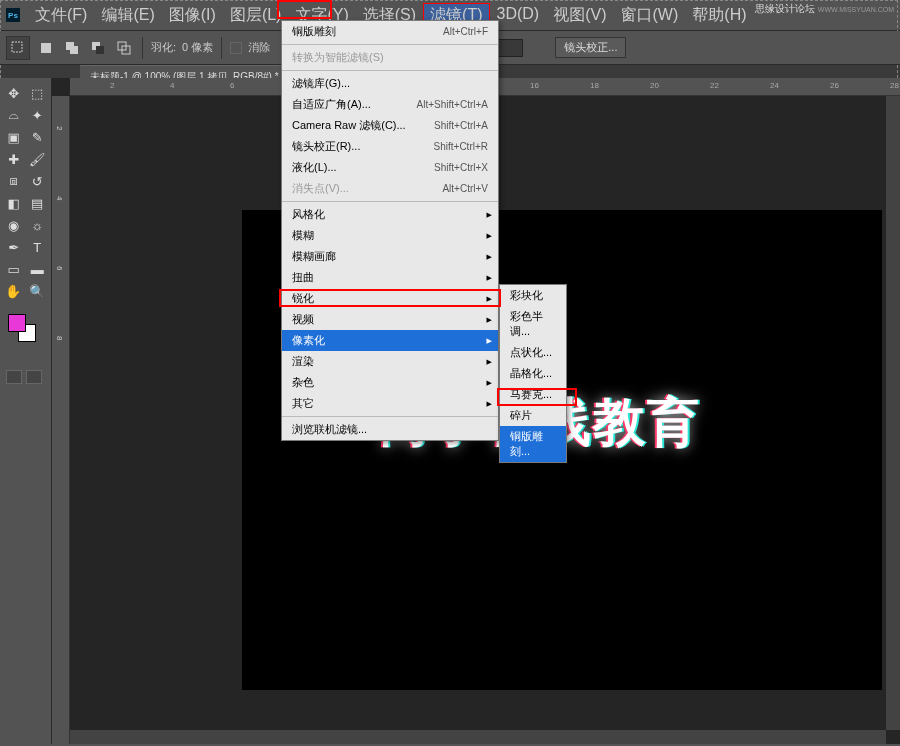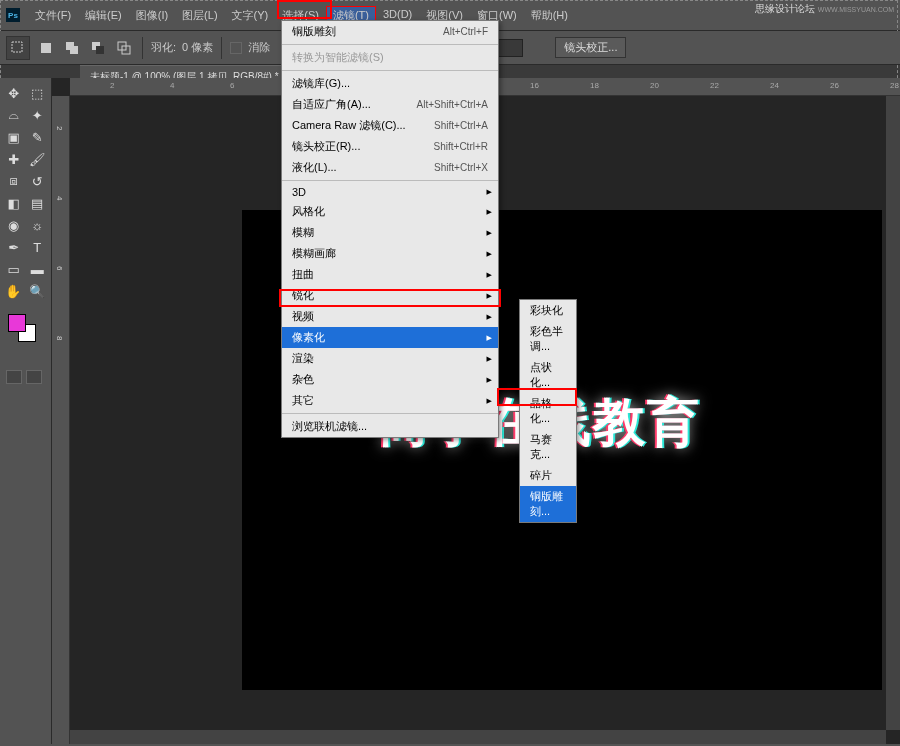--- a/index.html
+++ b/index.html
@@ -1,20 +1,20 @@
 <!DOCTYPE html>
 <html><head>
 <meta charset="utf-8">
 <style>
 * { margin:0; padding:0; box-sizing:border-box; font-family:"Microsoft YaHei",Arial,sans-serif; }
 body { background:#535353; width:900px; height:746px; overflow:hidden; position:relative; font-size:11px; color:#ccc; }
 .outer-border { position:absolute; left:0; top:0; width:898px; height:744px; border:1px dashed #888; }
 .menubar { height:31px; background:#535353; display:flex; align-items:center; padding-left:6px; border-bottom:1px solid #2a2a2a; }
 .ps-icon { width:14px; height:14px; background:#001d2e; color:#4bb4e6; font-size:8px; font-weight:bold; display:flex; align-items:center; justify-content:center; margin-right:8px; }
-.menu-item { padding:2px 7px; font-size:11px; cursor:pointer; }
+.menu-item { padding:2px 7px; font-size:16px; cursor:pointer; }
 .menu-item.active { background:#3a5f9a; border:1px solid #ff0000; border-bottom:none; padding:1px 6px; }
 .watermark { position:absolute; right:6px; top:2px; font-size:10px; color:#ddd; }
 .watermark .sub { font-size:7px; color:#999; }
 .options-bar { height:34px; background:#535353; border-bottom:1px solid #2a2a2a; display:flex; align-items:center; padding:0 6px; gap:6px; position:relative; }
 .tool-preset { width:24px; height:24px; border:1px solid #333; background:#434343; display:flex; align-items:center; justify-content:center; }
 .opt-icon { width:20px; height:20px; display:flex; align-items:center; justify-content:center; border:1px solid transparent; font-size:11px; }
 .opt-sep { width:1px; height:22px; background:#333; margin:0 2px; }
 .opt-label { font-size:11px; color:#ccc; }
 .opt-input { background:#393939; border:1px solid #222; height:18px; width:50px; color:#ccc; font-size:10px; padding:0 3px; }
 .checkbox { width:12px; height:12px; border:1px solid #666; display:inline-block; }
@@ -38,21 +38,21 @@
 .ruler-v-mark { position:absolute; left:3px; font-size:8px; writing-mode:vertical-rl; }
 .canvas { position:absolute; left:190px; top:132px; width:640px; height:480px; background:#000; }
 .canvas-text { position:absolute; left:325px; top:310px; font-size:52px; font-weight:bold; color:#fff; text-shadow: -2px 0 #ff3a6a, 2px 0 #2ae8d8, 0 0 14px rgba(255,255,255,0.7); white-space:nowrap; letter-spacing:2px; z-index:1; }
 .dropdown { position:absolute; background:#e8e8e8; border:1px solid #7a7a7a; box-shadow:2px 2px 5px rgba(0,0,0,0.4); color:#000; font-size:11px; z-index:50; }
 .dd-main { left:281px; top:20px; width:218px; }
 .dd-item { padding:3px 10px; display:flex; justify-content:space-between; align-items:center; cursor:default; position:relative; }
 .dd-item.has-sub::after { content:"▶"; font-size:7px; position:absolute; right:6px; }
 .dd-item.selected { background:#1e6fd8; color:#fff; }
 .dd-item.disabled { color:#999; }
 .dd-sep { height:1px; background:#bbb; margin:2px 0; }
-.dd-sub { left:519px; top:284px; width:58px;margin-top:15px; }
+.dd-sub { left:499px; top:284px; width:68px; }
 .highlight-box { position:absolute; border:2px solid #ff0000; z-index:60; pointer-events:none; }
 .hl-filter-menu { left:277px; top:0px; width:55px; height:19px; }
 .hl-pixelate { left:279px; top:289px; width:222px; height:18px; }
 .hl-submenu-item { left:497px; top:388px; width:80px; height:18px; }
 .shortcut { color:#555; font-size:10px; }
 .scrollbar-h { position:absolute; bottom:0; left:18px; right:14px; height:14px; background:#434343; }
 .scrollbar-v { position:absolute; right:0; top:18px; bottom:14px; width:14px; background:#434343; }
 </style>
 </head>
 <body>
@@ -234,24 +234,27 @@
         <span class="shortcut">Shift+Ctrl+A</span>
       </div>
       <div class="dd-item">
         <span>镜头校正(R)...</span>
         <span class="shortcut">Shift+Ctrl+R</span>
       </div>
       <div class="dd-item">
         <span>液化(L)...</span>
         <span class="shortcut">Shift+Ctrl+X</span>
       </div>
+      <div class="dd-item disabled">
+        <span>消失点(V)...</span>
+        <span class="shortcut">Alt+Ctrl+V</span>
+      </div>
     </div>
   <div class="dd-sep"></div>
   <div id="filter-group2">
-      <div class="dd-item has-sub">3D</div>
       <div class="dd-item has-sub">风格化</div>
       <div class="dd-item has-sub">模糊</div>
       <div class="dd-item has-sub">模糊画廊</div>
       <div class="dd-item has-sub">扭曲</div>
       <div class="dd-item has-sub">锐化</div>
       <div class="dd-item has-sub">视频</div>
       <div class="dd-item has-sub selected">像素化</div>
       <div class="dd-item has-sub">渲染</div>
       <div class="dd-item has-sub">杂色</div>
       <div class="dd-item has-sub">其它</div>

